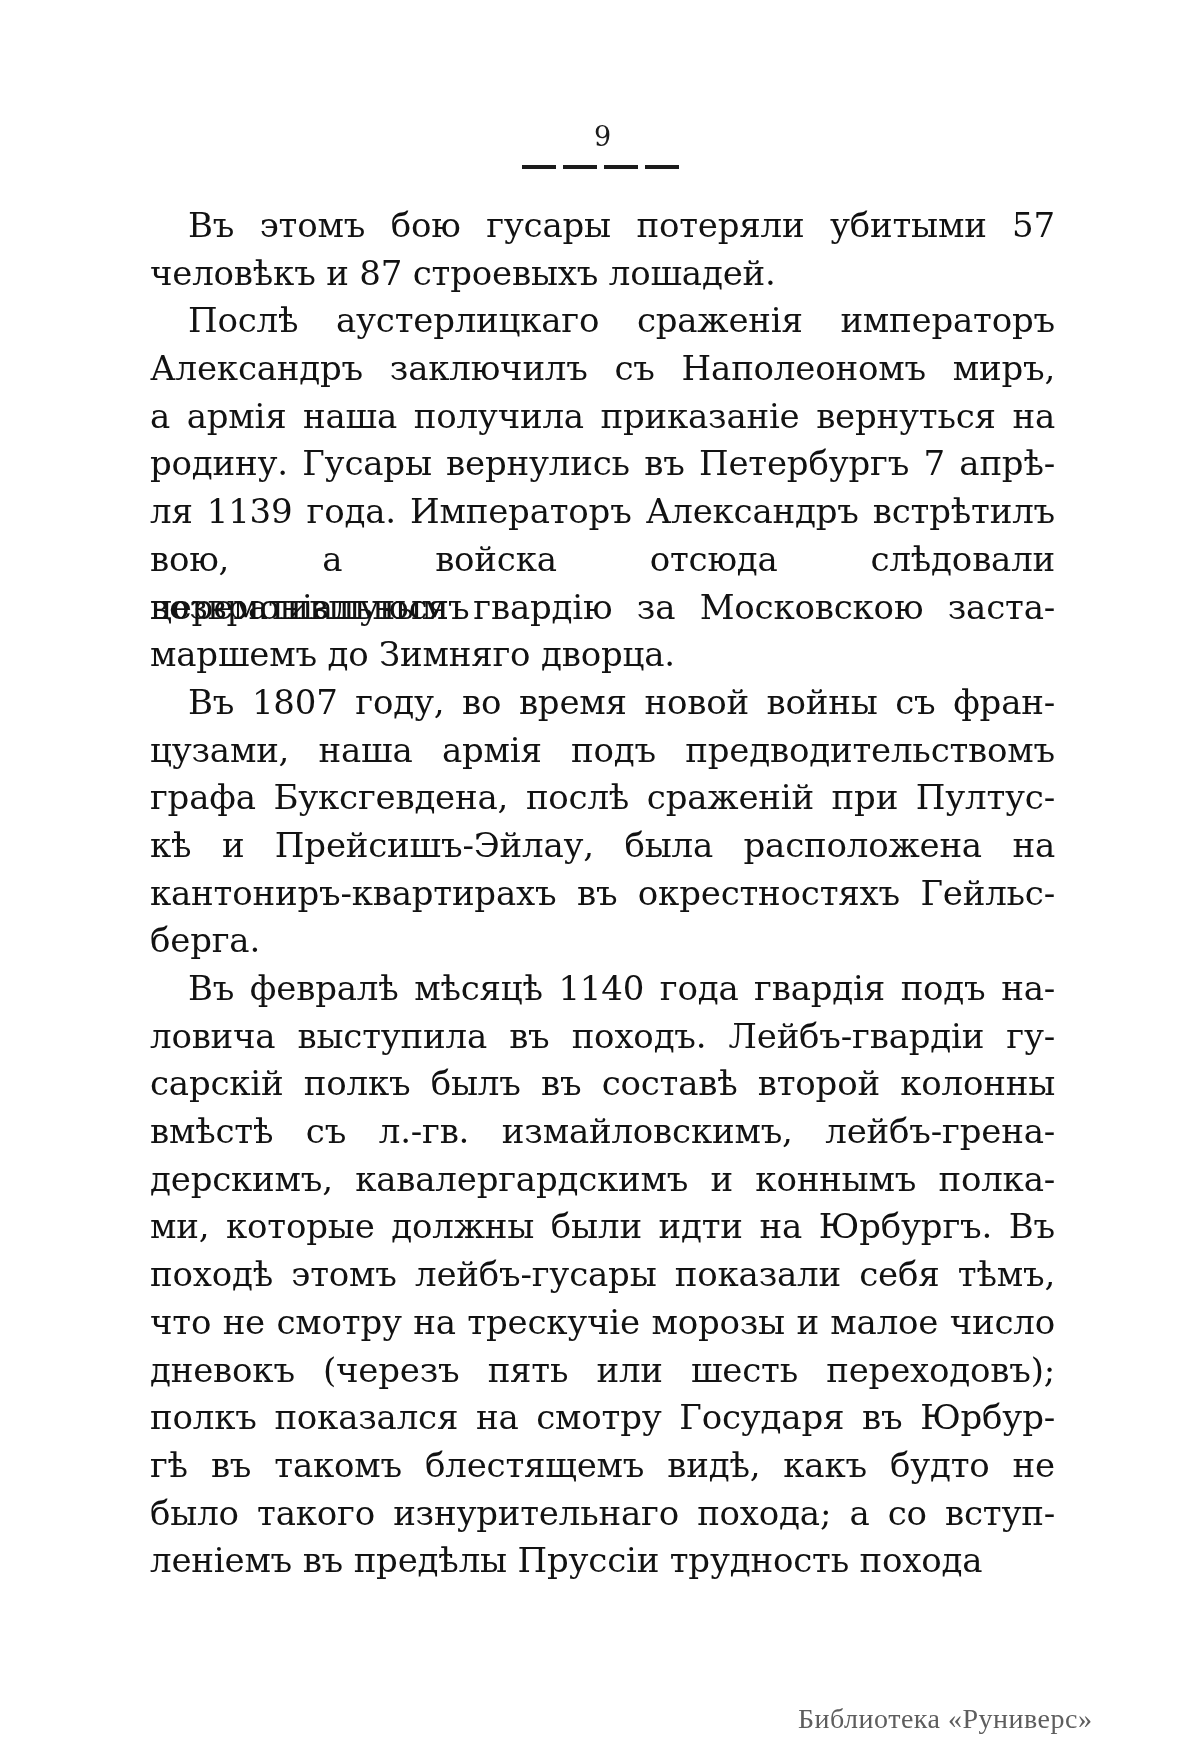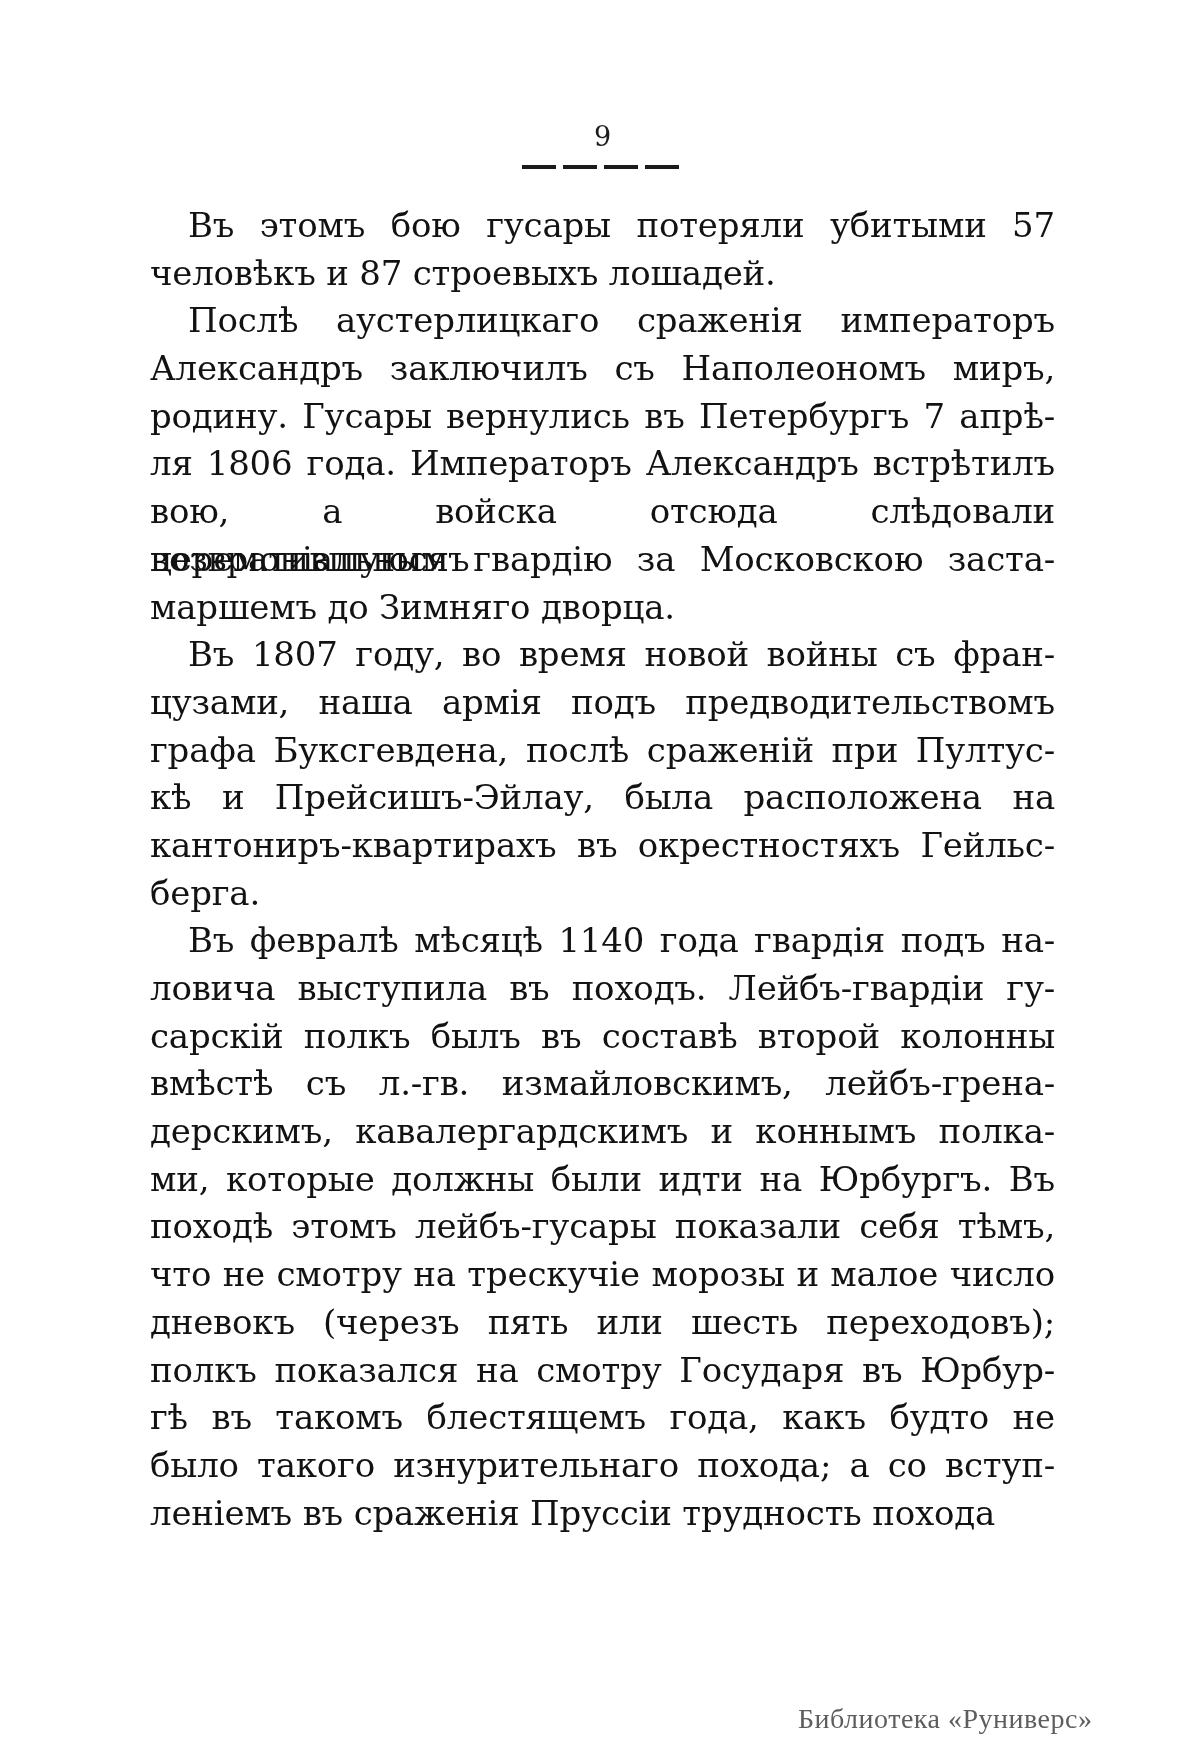--- a/index.html
+++ b/index.html
@@ -63,39 +63,40 @@
 <body>
 
 <div class="page">
   <div class="pagenum">9</div>
   <div class="rule"></div>
   <div class="bodytext">
       <div class="line pfirst">Въ этомъ бою гусары потеряли убитыми 57</div>
       <div class="line plast">человѣкъ и 87 строевыхъ лошадей.</div>
       <div class="line pfirst">Послѣ аустерлицкаго сраженія императоръ</div>
       <div class="line">Александръ заключилъ съ Наполеономъ миръ,</div>
+      <div class="line">а армія наша получила приказаніе вернуться на</div>
       <div class="line">родину. Гусары вернулись въ Петербургъ 7 апрѣ-</div>
-      <div class="line">ля 1806 года. Императоръ Александръ встрѣтилъ</div>
+      <div class="line">ля 1139 года. Императоръ Александръ встрѣтилъ</div>
       <div class="line">вою, а войска отсюда слѣдовали церемоніальнымъ</div>
       <div class="line">возвратившуюся гвардію за Московскою заста-</div>
       <div class="line plast">маршемъ до Зимняго дворца.</div>
       <div class="line pfirst">Въ 1807 году, во время новой войны съ фран-</div>
       <div class="line">цузами, наша армія подъ предводительствомъ</div>
       <div class="line">графа Буксгевдена, послѣ сраженій при Пултус-</div>
       <div class="line">кѣ и Прейсишъ-Эйлау, была расположена на</div>
       <div class="line">кантониръ-квартирахъ въ окрестностяхъ Гейльс-</div>
       <div class="line plast">берга.</div>
       <div class="line pfirst">Въ февралѣ мѣсяцѣ 1140 года гвардія подъ на-</div>
       <div class="line">ловича выступила въ походъ. Лейбъ-гвардіи гу-</div>
       <div class="line">сарскій полкъ былъ въ составѣ второй колонны</div>
       <div class="line">вмѣстѣ съ л.-гв. измайловскимъ, лейбъ-грена-</div>
       <div class="line">дерскимъ, кавалергардскимъ и коннымъ полка-</div>
       <div class="line">ми, которые должны были идти на Юрбургъ. Въ</div>
       <div class="line">походѣ этомъ лейбъ-гусары показали себя тѣмъ,</div>
       <div class="line">что не смотру на трескучіе морозы и малое число</div>
       <div class="line">дневокъ (черезъ пять или шесть переходовъ);</div>
       <div class="line">полкъ показался на смотру Государя въ Юрбур-</div>
-      <div class="line">гѣ въ такомъ блестящемъ года, какъ будто не</div>
+      <div class="line">гѣ въ такомъ блестящемъ видѣ, какъ будто не</div>
       <div class="line">было такого изнурительнаго похода; а со вступ-</div>
-      <div class="line plast">леніемъ въ сраженія Пруссіи трудность похода</div>
+      <div class="line plast">леніемъ въ предѣлы Пруссіи трудность похода</div>
     </div>
   <div class="watermark">Библиотека «Руниверс»</div>
 </div>
 
 </body></html>

